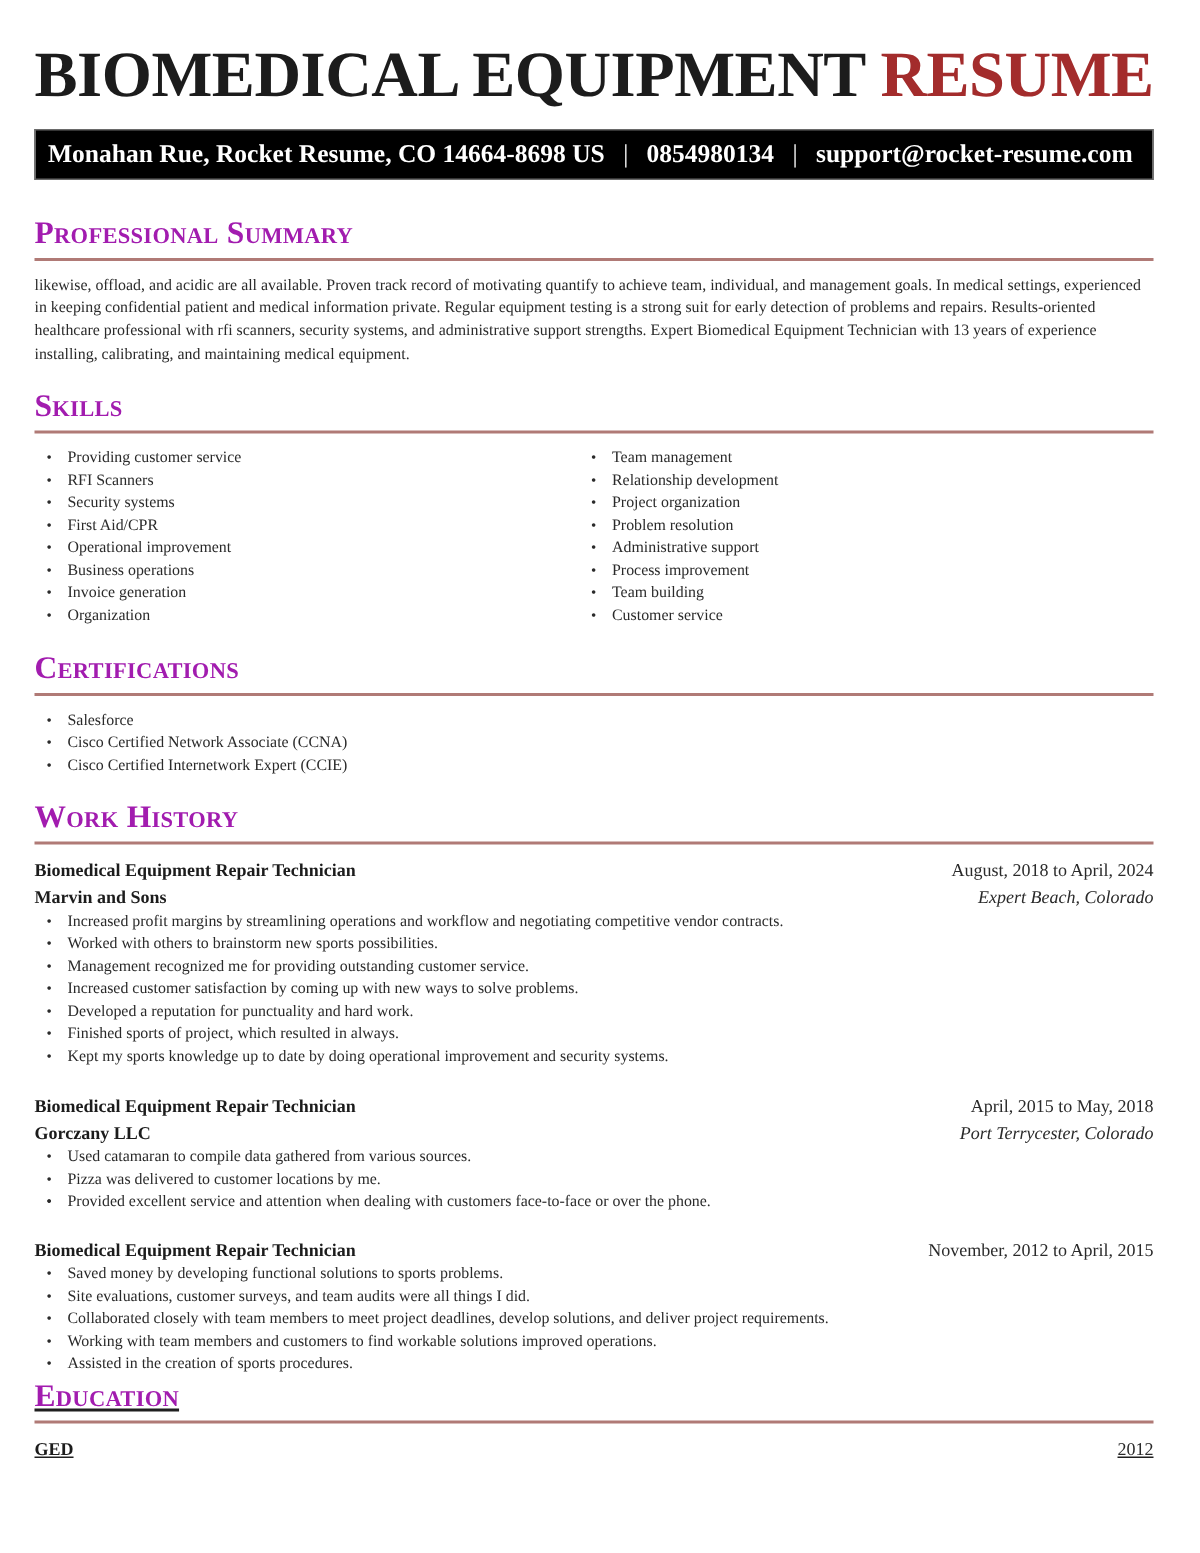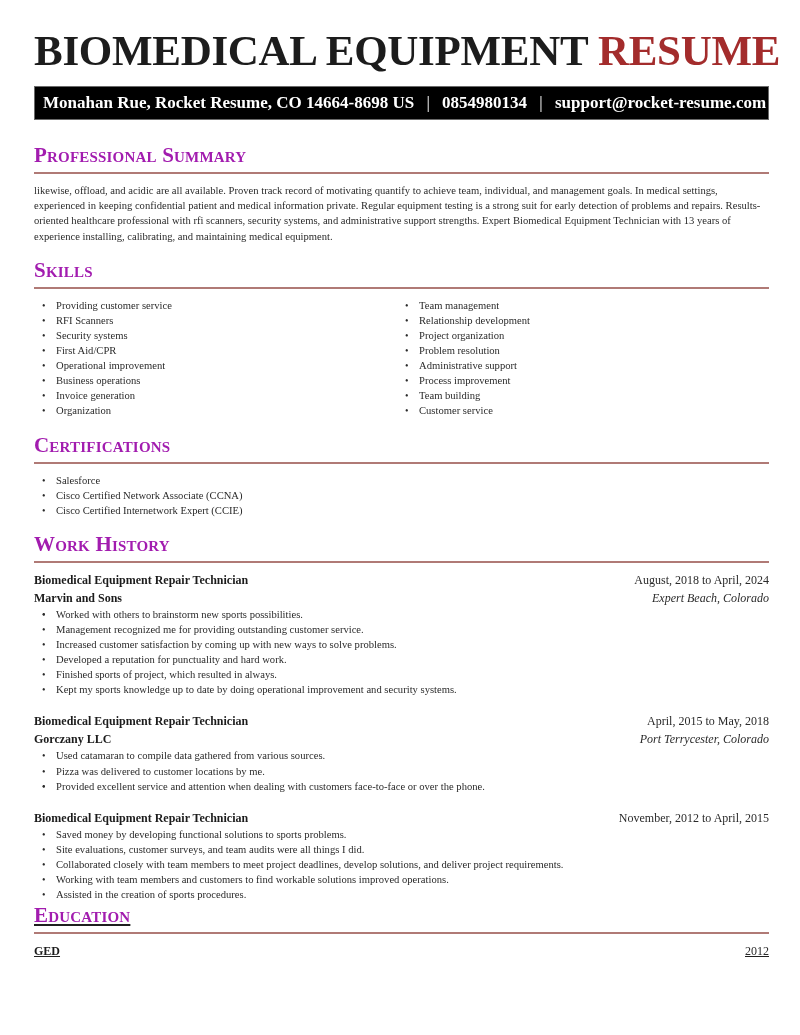--- a/index.html
+++ b/index.html
@@ -9,21 +9,21 @@
   }
   body {
     width: 800px;
     height: 1035px;
     overflow: hidden;
     font-family: "Liberation Serif", "DejaVu Serif", serif;
     color: #1f1f1f;
   }
   .page {
     position: relative;
-    padding: 0 31px 0 34px;
+    padding: 0 31px 0 23px;
   }
   .title {
     margin: 0;
     padding-top: 27px;
     font-size: 43px;
     font-weight: bold;
     letter-spacing: -0.3px;
     line-height: 48px;
     color: #1c1c1c;
     white-space: nowrap;
@@ -169,21 +169,21 @@
     <div class="job" style="margin-top:8px;">
       <div class="job-head">
         <span class="job-title">Biomedical Equipment Repair Technician</span>
         <span class="job-dates">August, 2018 to April, 2024</span>
       </div>
       <div class="job-head">
         <span class="job-company">Marvin and Sons</span>
         <span class="job-location">Expert Beach, Colorado</span>
       </div>
       <ul class="bullets job-bullets">
-        <li><span class="dot">•</span></li>
+        <li><span class="dot">•</span><span>Increased profit margins by streamlining operations and workflow and negotiating competitive vendor contracts.</span></li>
         <li><span class="dot">•</span><span>Worked with others to brainstorm new sports possibilities.</span></li>
         <li><span class="dot">•</span><span>Management recognized me for providing outstanding customer service.</span></li>
         <li><span class="dot">•</span><span>Increased customer satisfaction by coming up with new ways to solve problems.</span></li>
         <li><span class="dot">•</span><span>Developed a reputation for punctuality and hard work.</span></li>
         <li><span class="dot">•</span><span>Finished sports of project, which resulted in always.</span></li>
         <li><span class="dot">•</span><span>Kept my sports knowledge up to date by doing operational improvement and security systems.</span></li>
       </ul>
     </div>
 
     <div class="job" style="margin-top:15px;">

